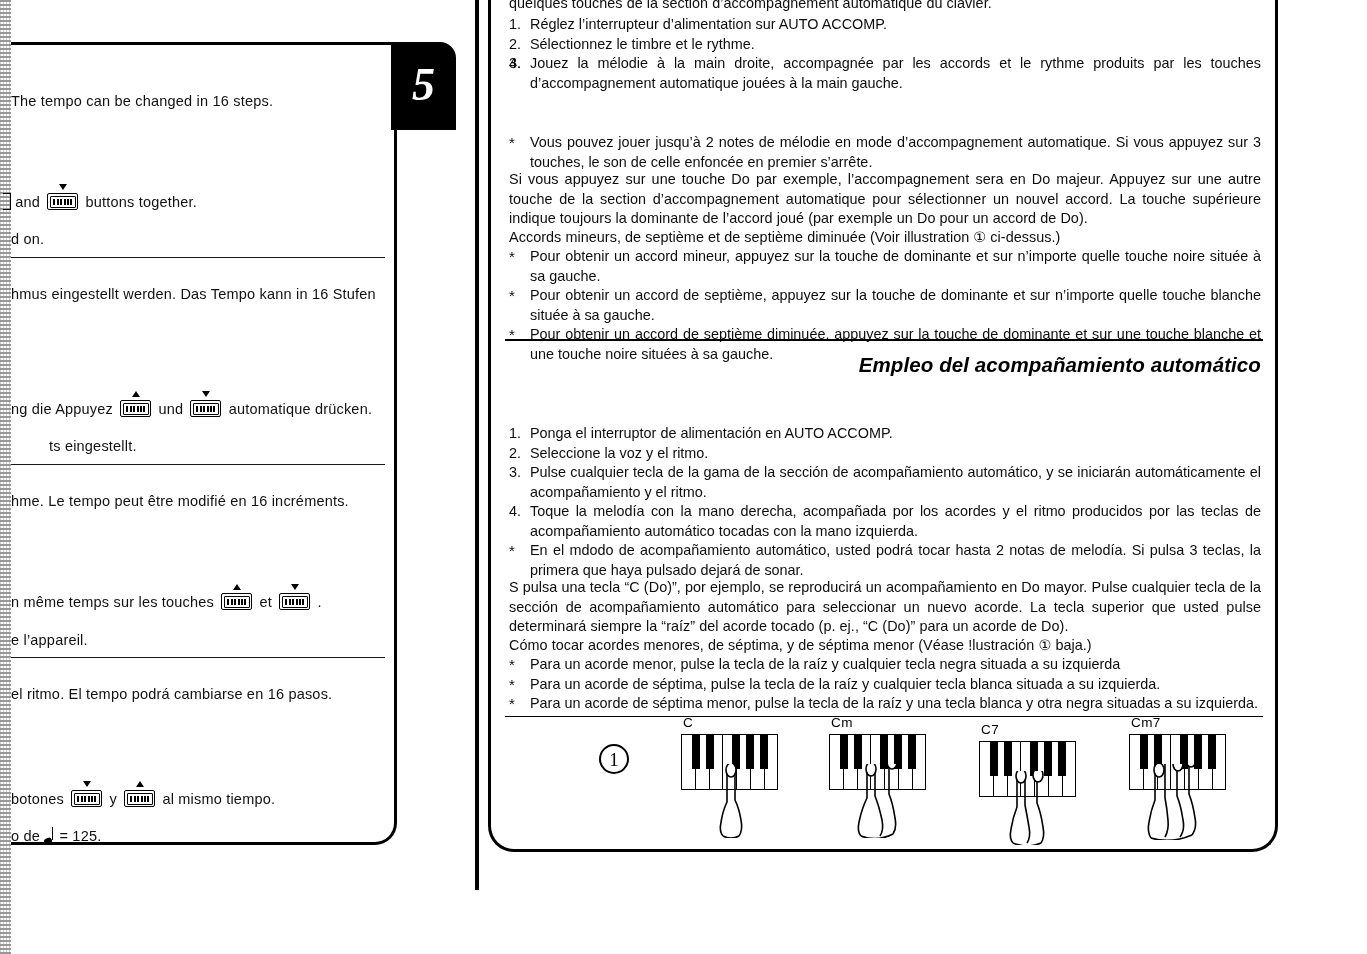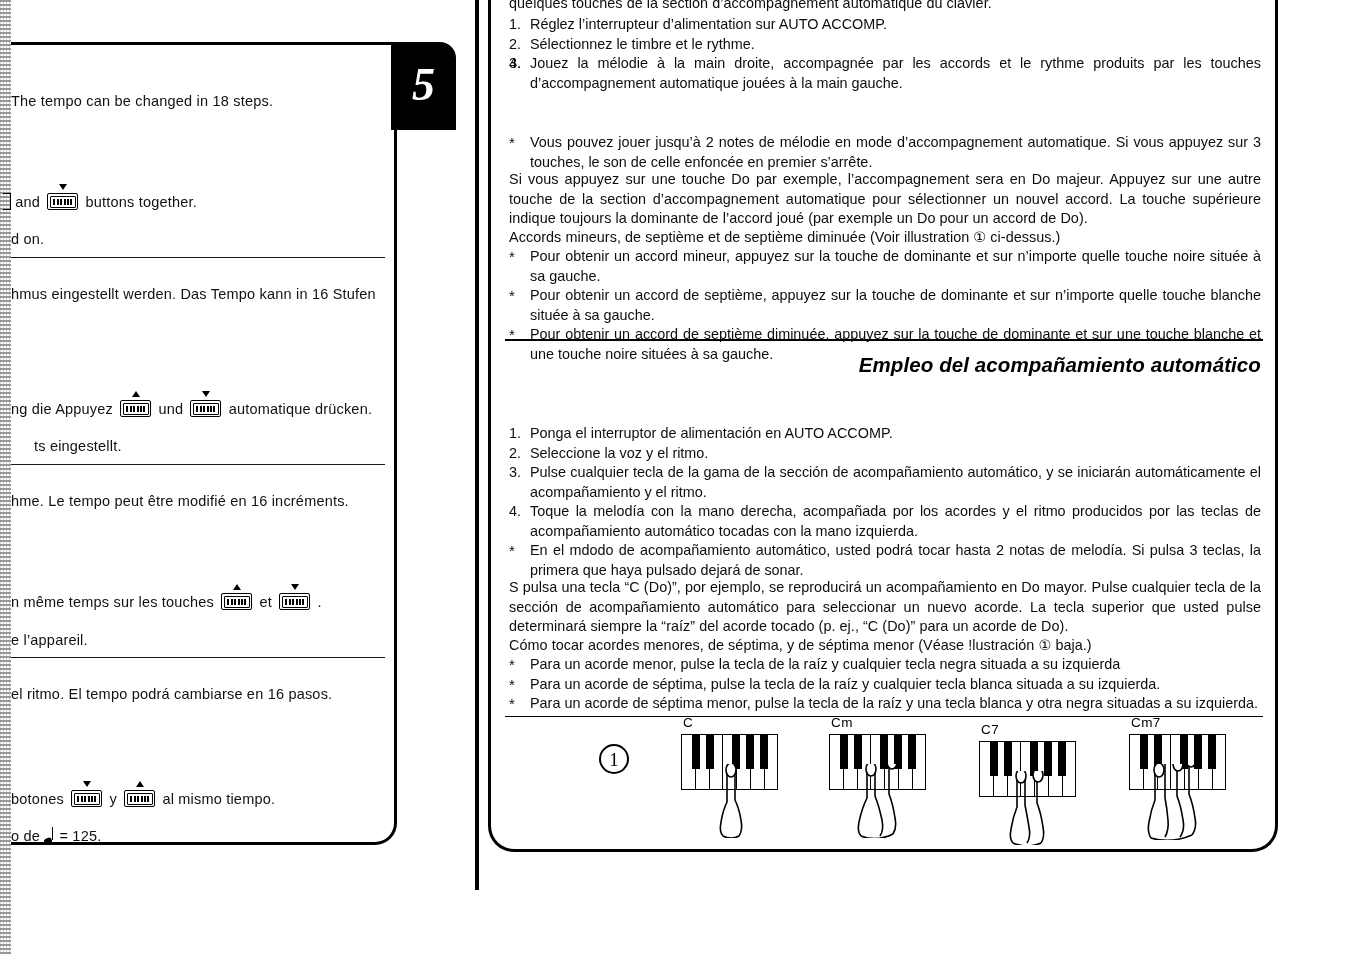--- a/index.html
+++ b/index.html
@@ -245,21 +245,21 @@
 
 <div class="scan-edge-left"></div>
 <div class="gutter-line" style="left:475px; top:0; width:4px; height:890px;"></div>
 <div class="gutter-line" style="left:1272px; top:0; width:3px; height:800px;"></div>
 
 <div id="left-page">
   <div class="lp-inner">
 
     <div class="tab-5">5</div>
 
-    <div class="lp-line" style="left:0px; top:48px;">The tempo can be changed in 18 steps.</div>
+    <div class="lp-line" style="left:0px; top:48px;">The tempo can be changed in 16 steps.</div>
 
     <div class="lp-line" style="left:-8px; top:148px;">
       <span class="halfbox"></span><span> and </span><span class="btn-icon down">
         <span class="tri"></span><span class="outer"></span><span class="inner"></span><span class="dots"></span>
       </span><span> buttons  together.</span>
     </div>
 
     <div class="lp-line" style="left:0px; top:186px;">d on.</div>
 
     <div class="hr" style="top:212px; width:374px;"></div>
@@ -267,21 +267,21 @@
     <div class="lp-line" style="left:0px; top:241px;">hmus eingestellt werden. Das Tempo kann in 16 Stufen</div>
 
     <div class="lp-line" style="left:0px; top:355px;">
       <span>ng die Appuyez </span><span class="btn-icon up">
         <span class="tri"></span><span class="outer"></span><span class="inner"></span><span class="dots"></span>
       </span><span> und </span><span class="btn-icon down">
         <span class="tri"></span><span class="outer"></span><span class="inner"></span><span class="dots"></span>
       </span><span> automatique drücken.</span>
     </div>
 
-    <div class="lp-line" style="left:0px; top:393px;padding-left:23px;">ts eingestellt.</div>
+    <div class="lp-line" style="left:15px; top:393px;padding-left:23px;">ts eingestellt.</div>
 
     <div class="hr" style="top:419px; width:374px;"></div>
 
     <div class="lp-line" style="left:0px; top:448px;">hme. Le tempo peut être modifié en 16 incréments.</div>
 
     <div class="lp-line" style="left:0px; top:548px;">
       <span>n même temps sur les touches </span><span class="btn-icon up">
         <span class="tri"></span><span class="outer"></span><span class="inner"></span><span class="dots"></span>
       </span><span> et </span><span class="btn-icon down">
         <span class="tri"></span><span class="outer"></span><span class="inner"></span><span class="dots"></span>

